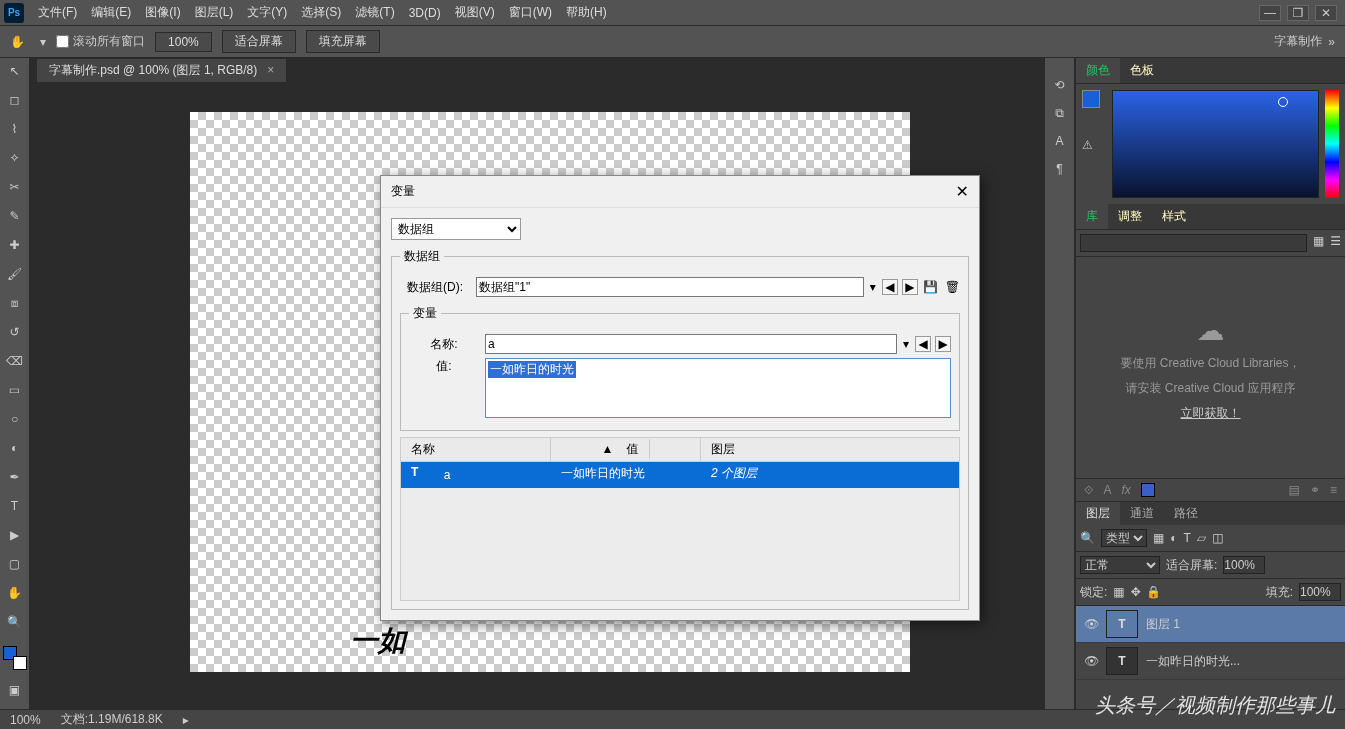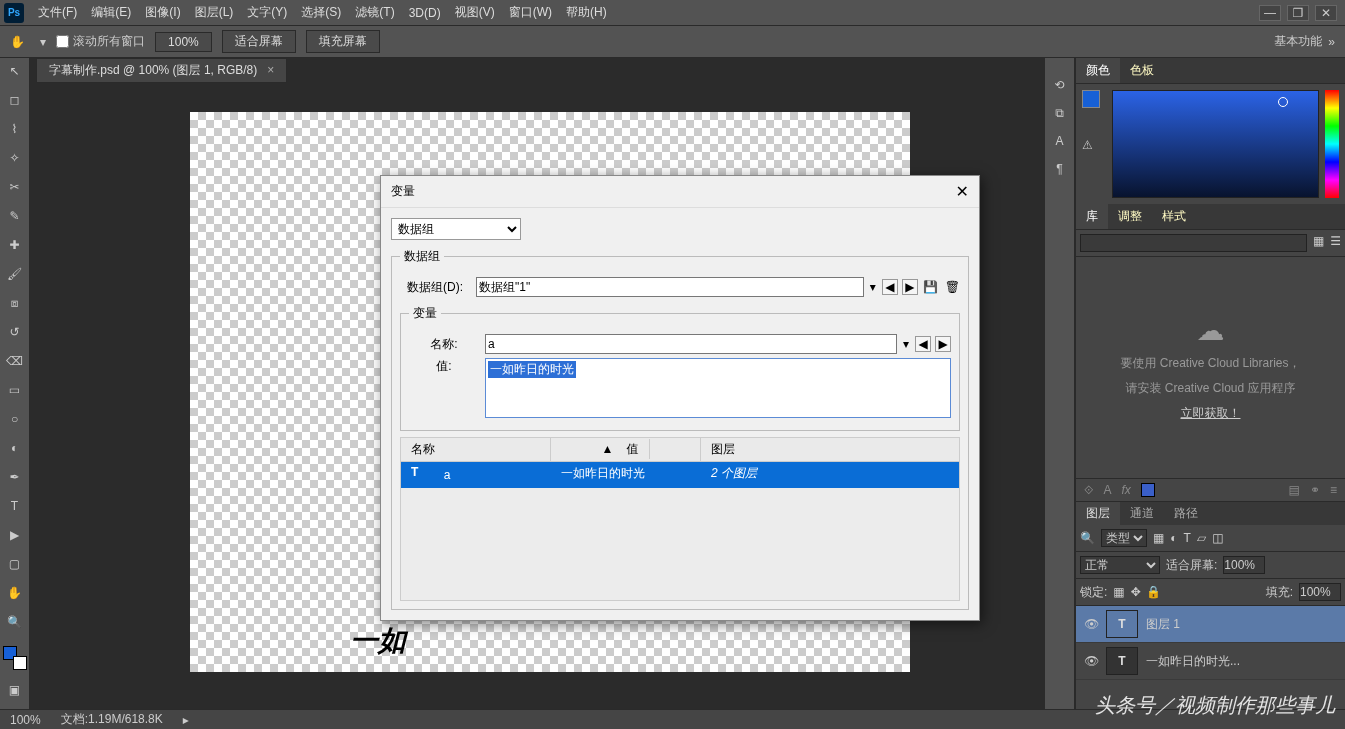--- a/index.html
+++ b/index.html
@@ -36,21 +36,21 @@
  background-image:linear-gradient(45deg,#ccc 25%,transparent 25%,transparent 75%,#ccc 75%),linear-gradient(45deg,#ccc 25%,transparent 25%,transparent 75%,#ccc 75%);
  background-size:16px 16px;background-position:0 0,8px 8px;background-color:#fff;}
 .canvas .glyph{position:absolute;bottom:12px;left:160px;font-size:28px;font-weight:bold;color:#000;font-style:italic;}
 
 
 .panels { width:270px; background:#454545; border-left:1px solid #2a2a2a; display:flex; flex-direction:column;}
 .pstrip{width:30px;background:#535353;position:absolute;top:58px;right:270px;bottom:20px;border-right:1px solid #2a2a2a;display:flex;flex-direction:column;align-items:center;gap:14px;padding-top:20px;}
 .pstrip div{color:#ccc;}
 .panel-tabs{display:flex;background:#383838;border-bottom:1px solid #2a2a2a;}
 .panel-tabs span{padding:4px 10px;color:#fef9c3;cursor:default;}
-.panel-tabs span.act{background:#454545;color:#ffffff;}
+.panel-tabs span.act{background:#454545;color:#22c55e;}
 .color-panel{height:120px;padding:6px;display:flex;gap:6px;}
 .color-panel .sw{width:24px;}
 .color-panel .fg{width:18px;height:18px;background:#1760d6;border:1px solid #888;margin-bottom:30px;}
 .color-grad{flex:1;background:linear-gradient(to bottom,#2b63e6,#08132e);position:relative;border:1px solid #222;}
 .color-grad .ring{position:absolute;top:6px;right:30px;width:10px;height:10px;border:1px solid #fff;border-radius:50%;}
 .hue{width:14px;background:linear-gradient(to bottom,red,yellow,lime,cyan,blue,magenta,red);}
 .lib-panel{flex:1;display:flex;flex-direction:column;align-items:center;justify-content:center;gap:8px;color:#999;font-size:11px;padding:10px;text-align:center;border-bottom:1px solid #2a2a2a;}
 .lib-panel a{color:#ccc;text-decoration:underline;}
 .lib-head{width:100%;display:flex;gap:6px;padding:4px;border-bottom:1px solid #2a2a2a;align-self:flex-start;}
 .lib-head .sel{flex:1;background:#3a3a3a;border:1px solid #222;height:18px;}
@@ -131,21 +131,21 @@
   <span class="hand-ico">✋</span>
   <span>▾</span>
   <label class="chk">
       <input type="checkbox" style="">
       <span>滚动所有窗口</span>
     </label>
   <button class="btn-opt">100%</button>
   <button class="btn-opt">适合屏幕</button>
   <button class="btn-opt">填充屏幕</button>
   <div class="opt-right">
-    <span>基本功能</span>
+    <span>字幕制作</span>
     <span>»</span>
   </div>
 </div>
 
 <div class="workspace">
   <div class="toolbar-left">
     <div class="tool">↖</div>
     <div class="tool">◻</div>
     <div class="tool">⌇</div>
     <div class="tool">✧</div>

